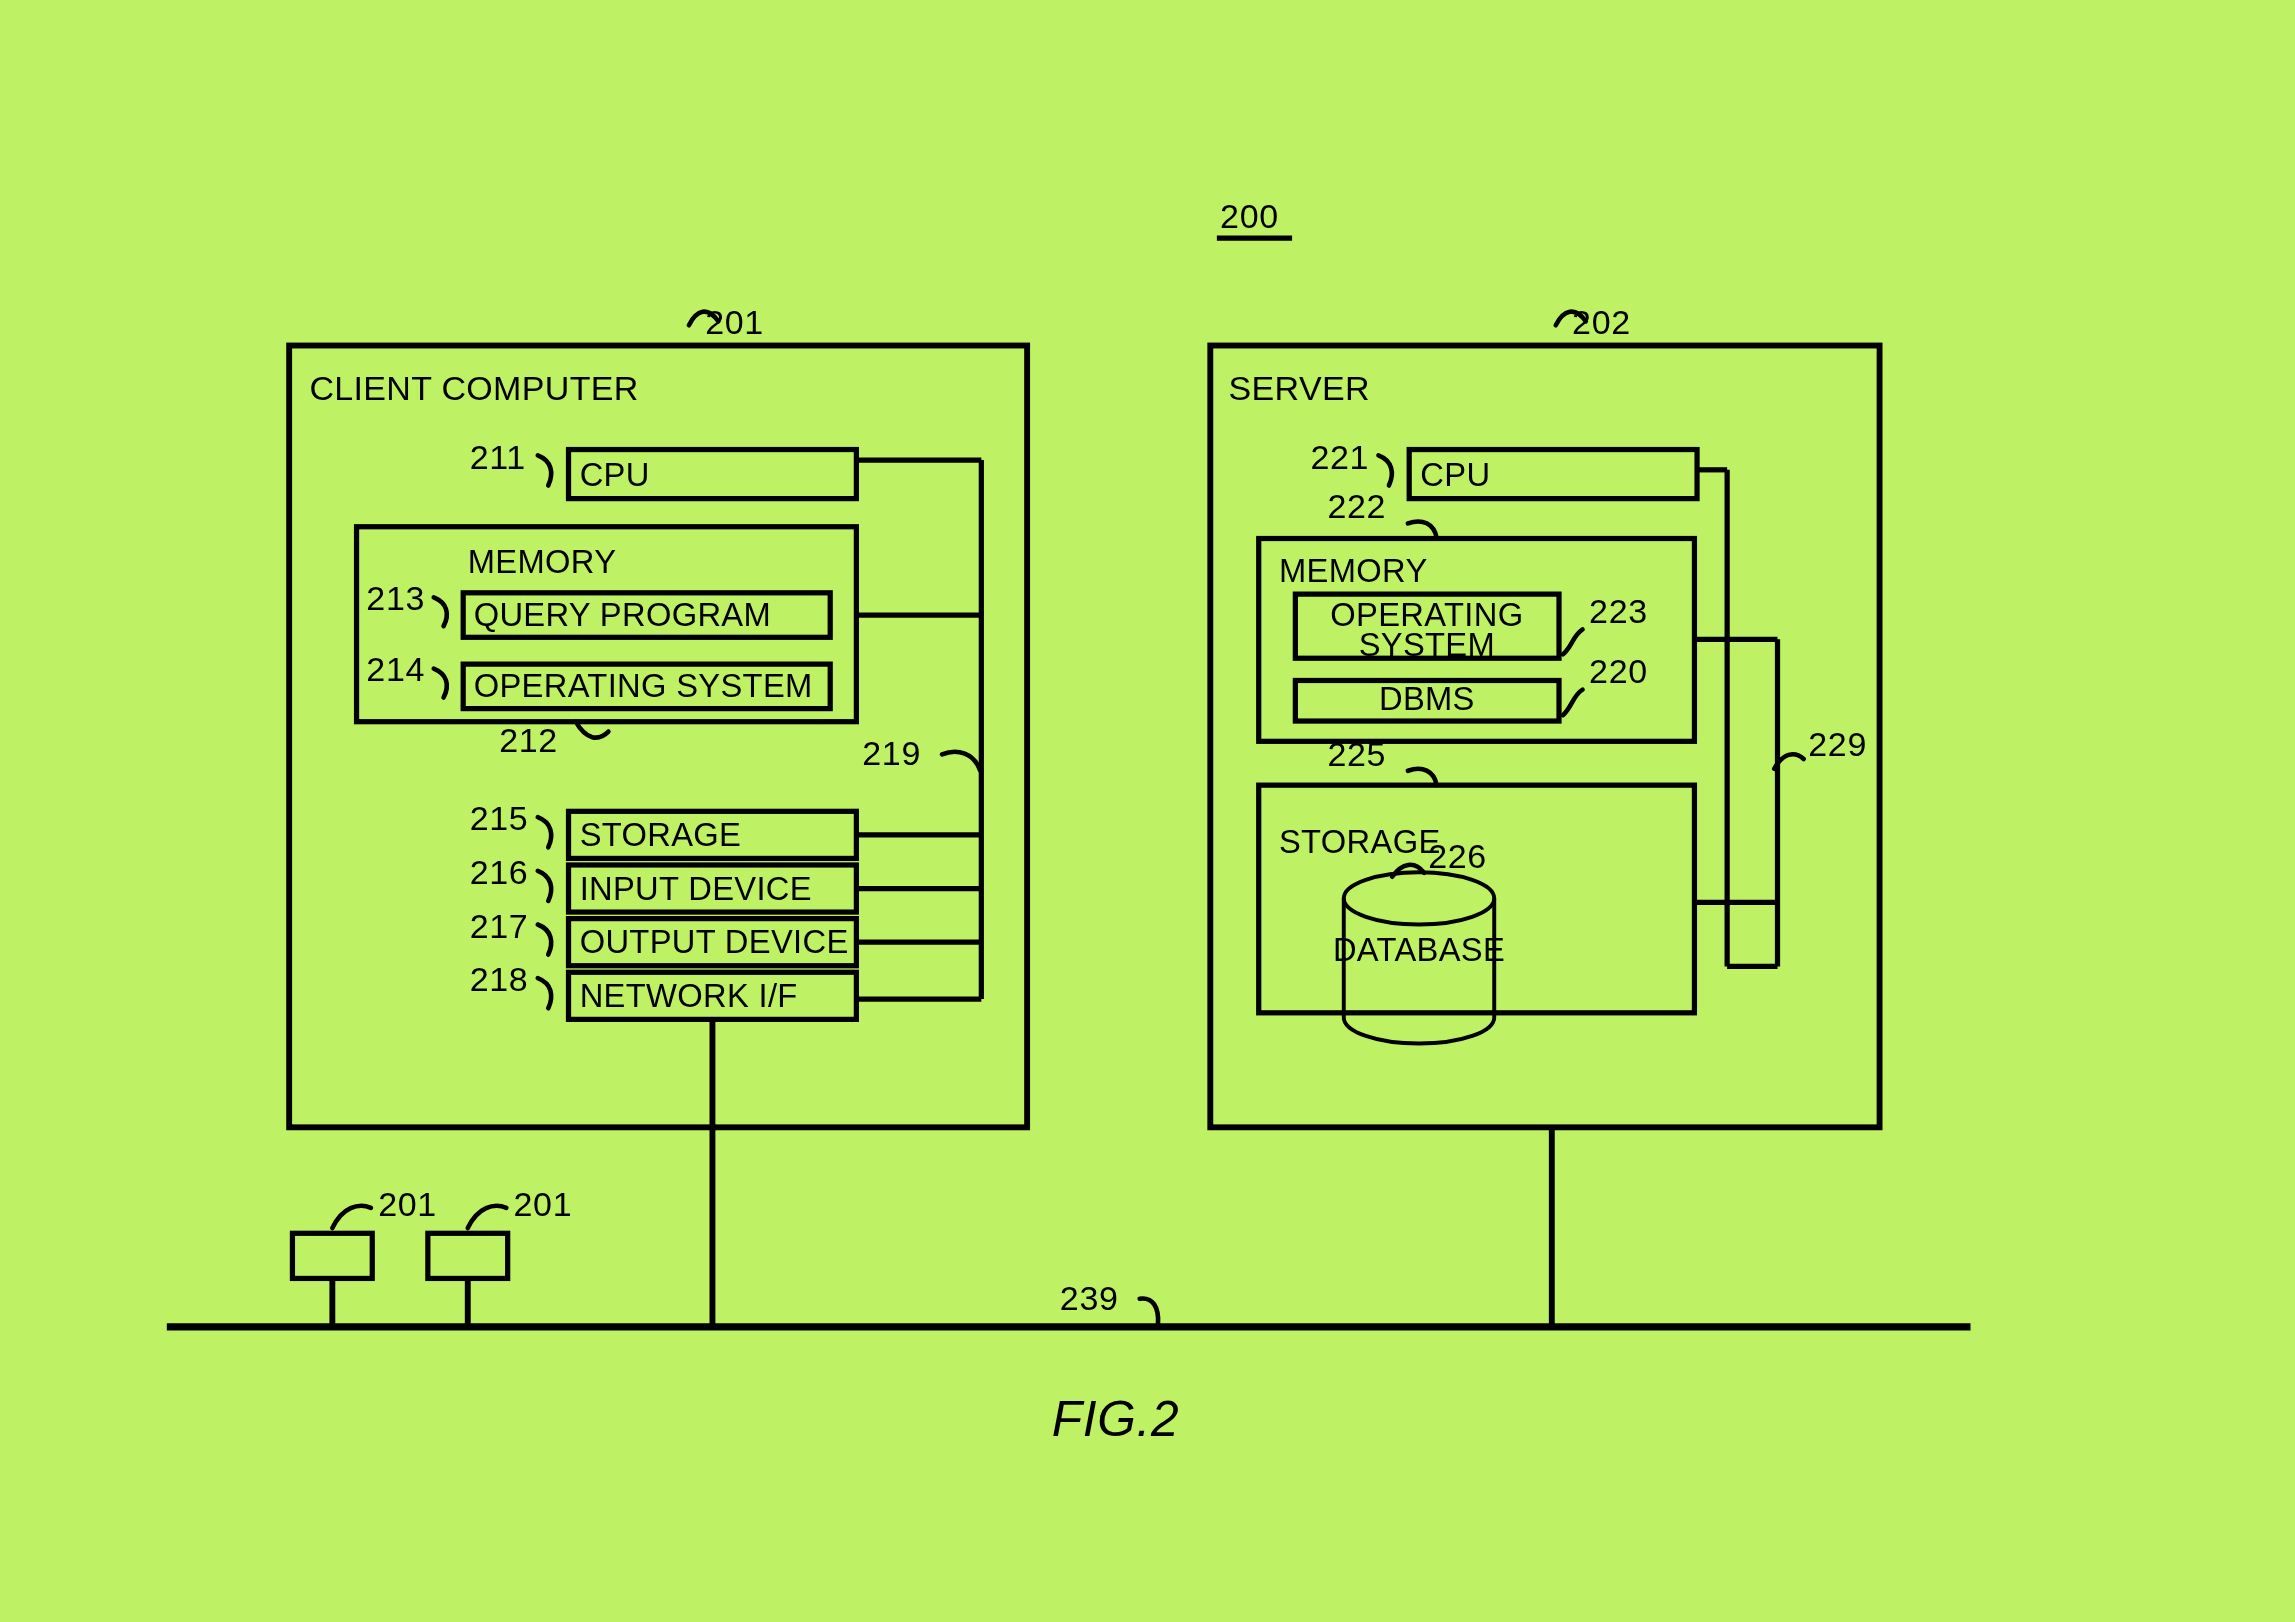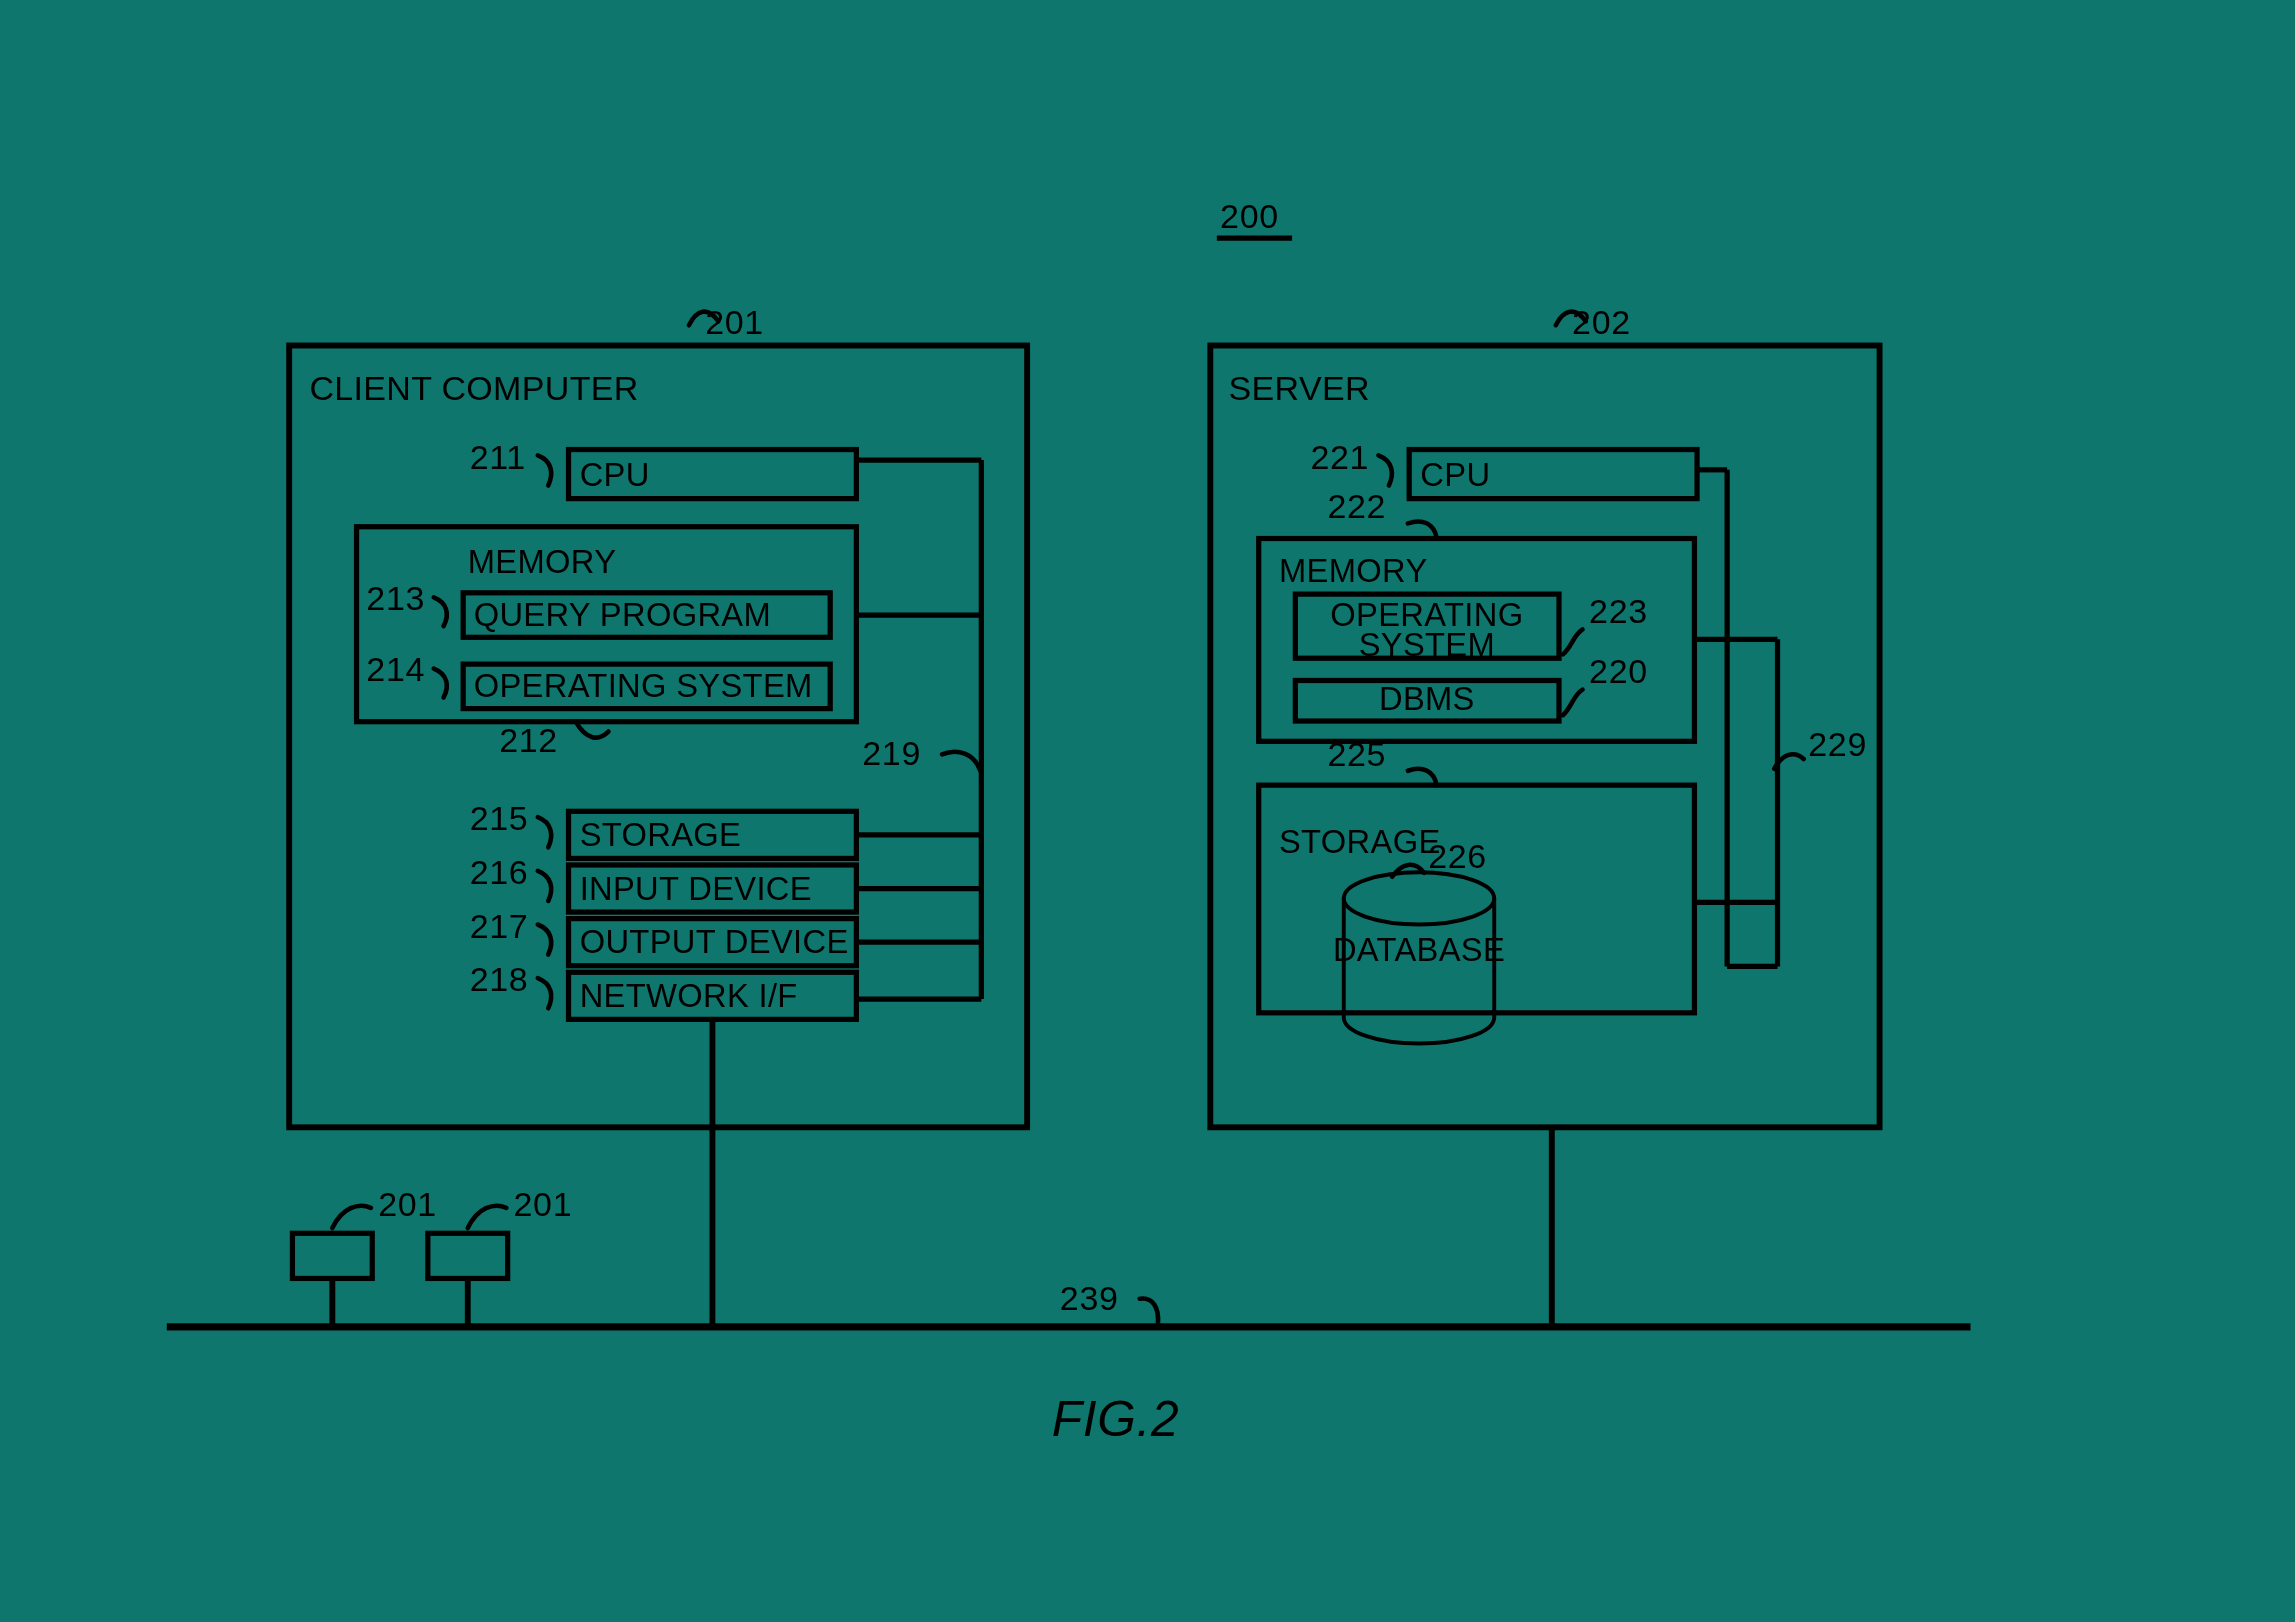--- a/index.html
+++ b/index.html
@@ -11,21 +11,21 @@
   body {
     width: 2295px;
     height: 1622px;
     overflow: hidden;
     font-family: "Liberation Sans", sans-serif;
   }
   #figure-root {
     position: relative;
     width: 2295px;
     height: 1622px;
-    background: #0f766e;
+    background: #bef264;
   }
   svg#diagram {
     position: absolute;
     top: 0;
     left: 0;
     width: 2295px;
     height: 1622px;
     display: block;
   }
   .stroke-box {

